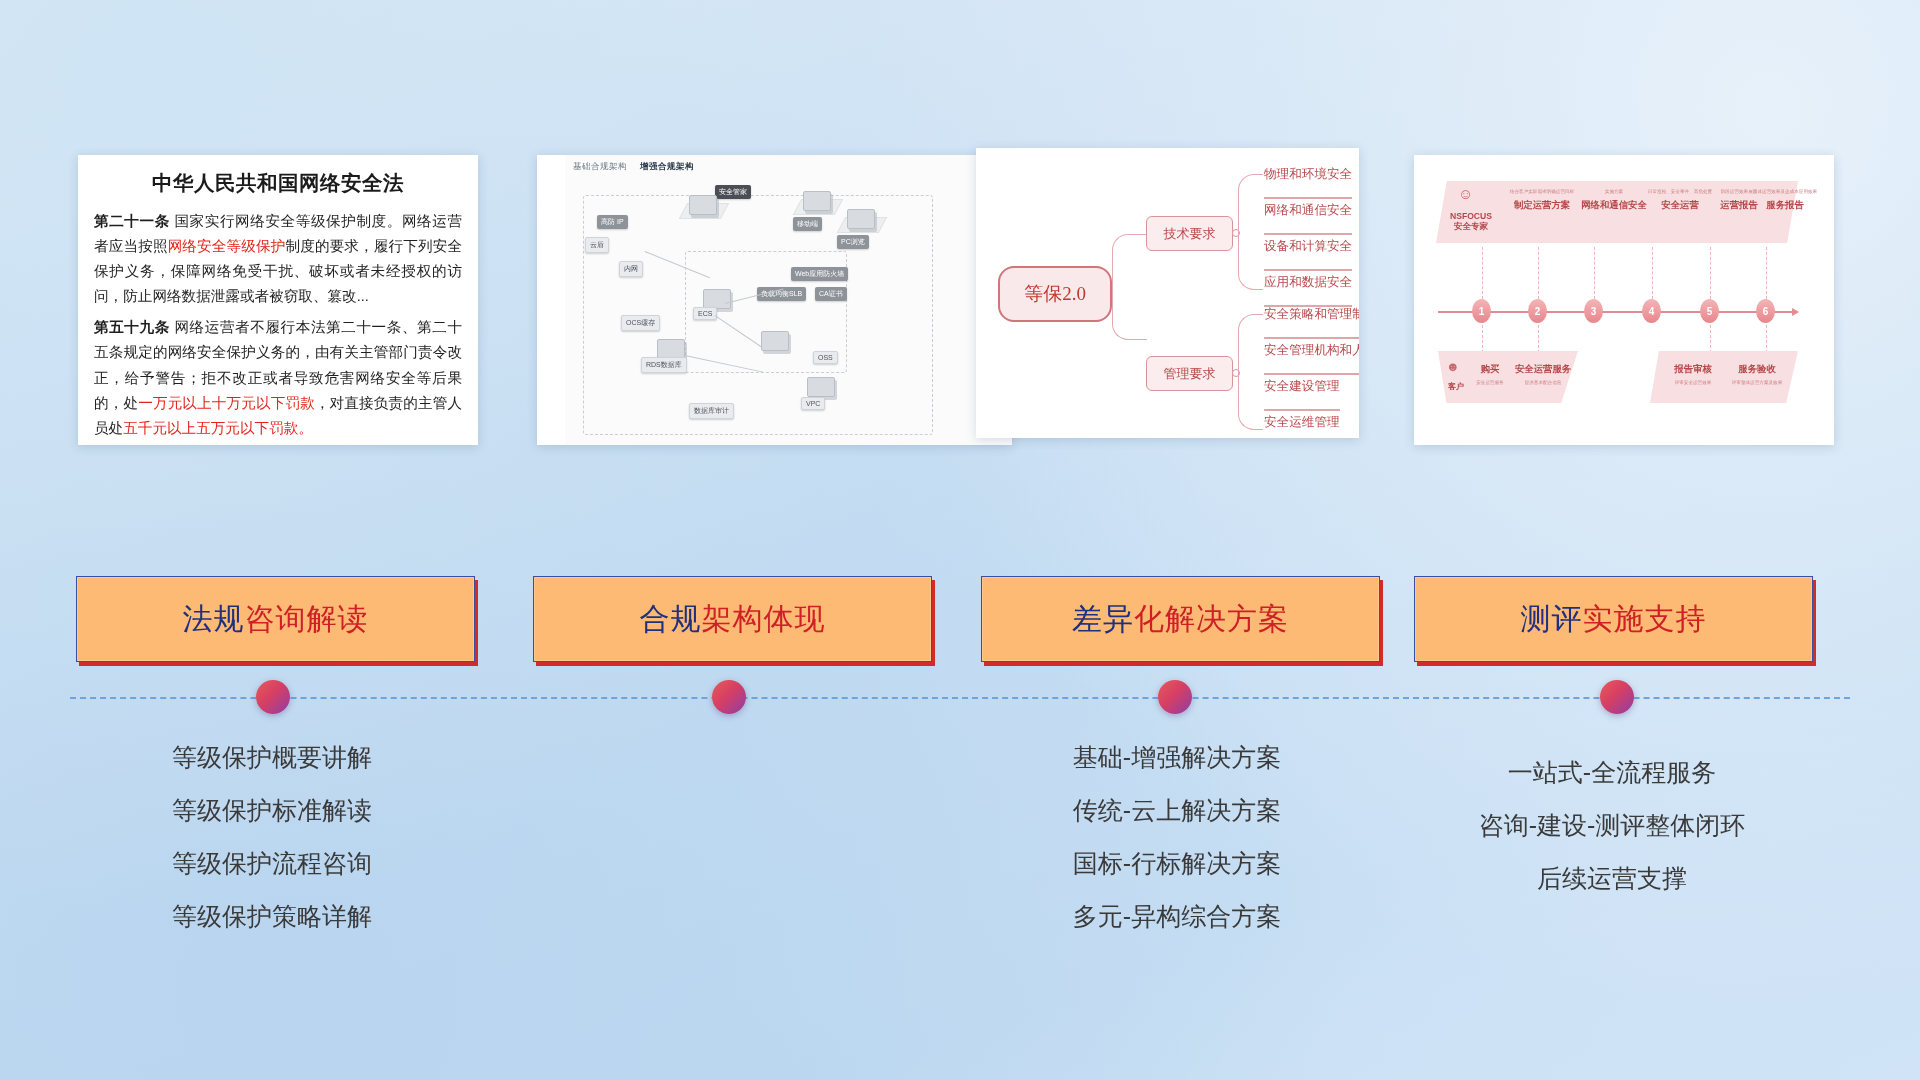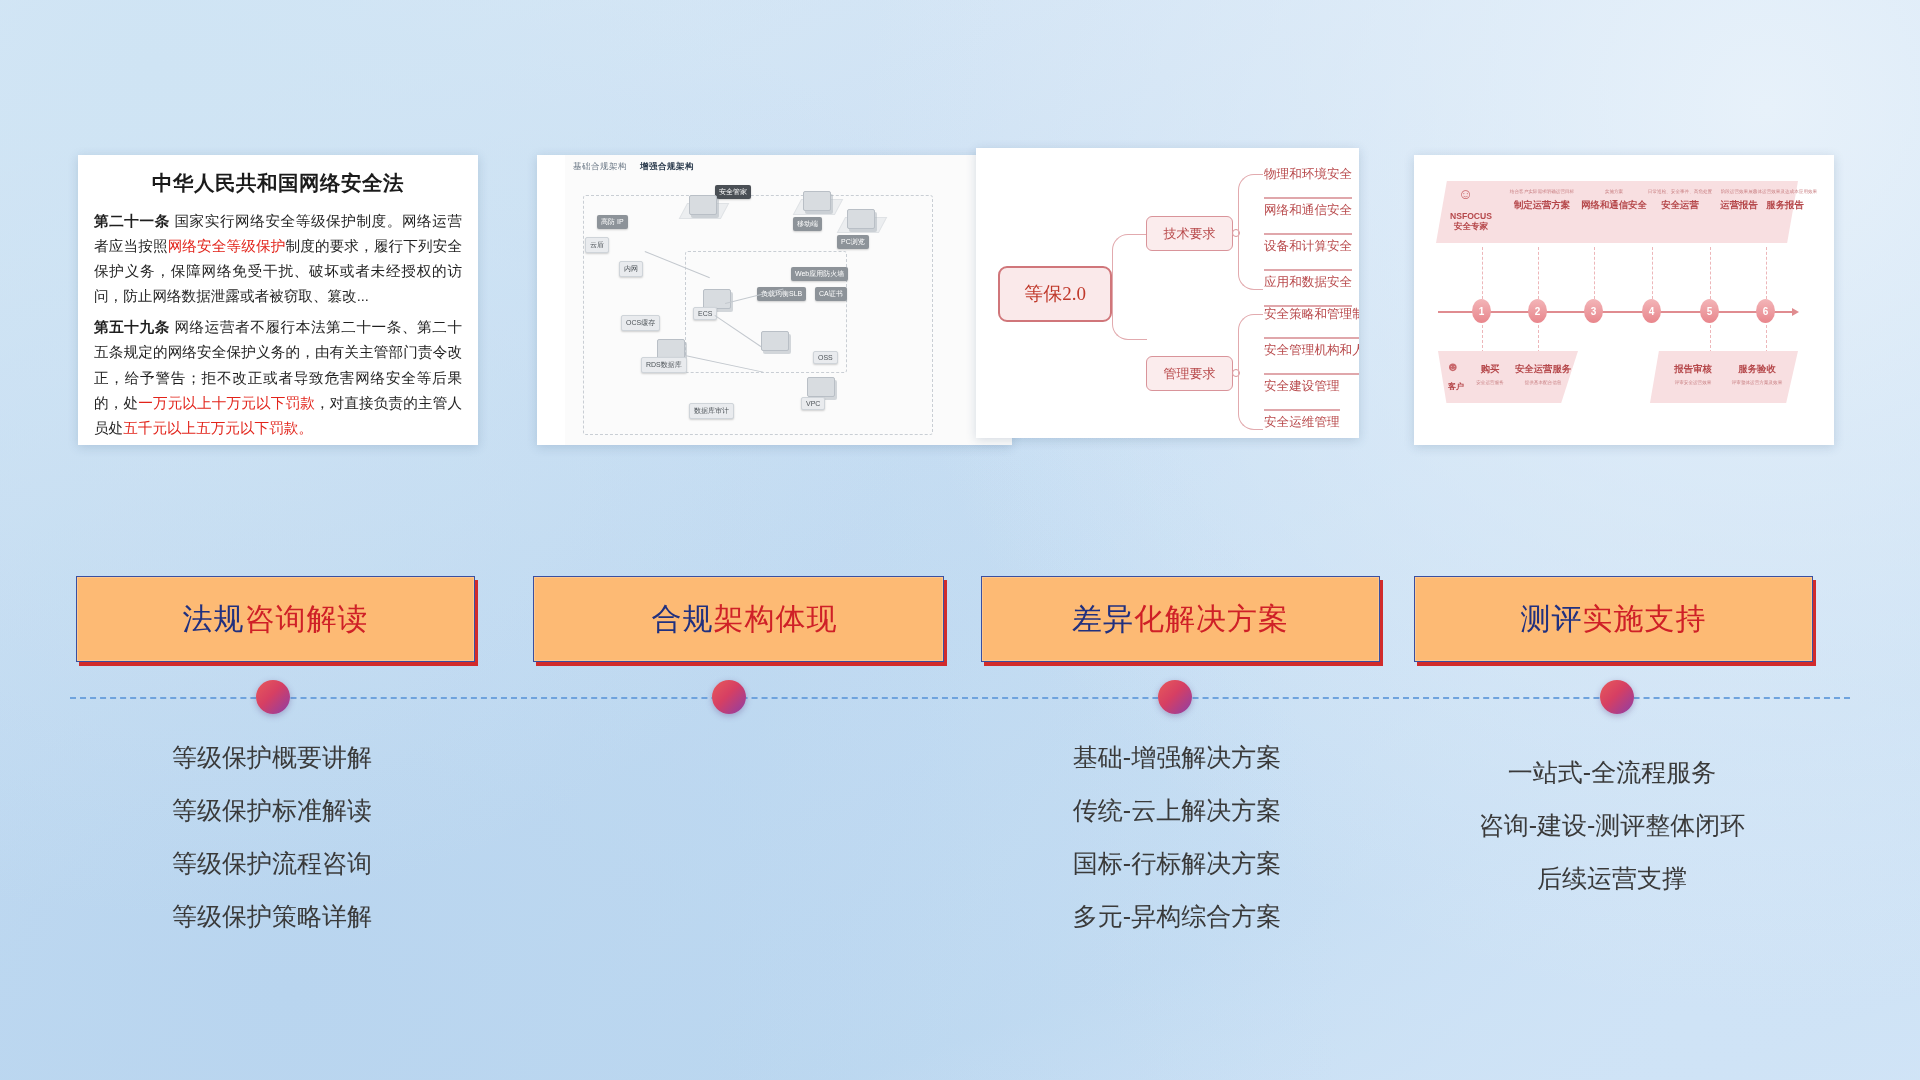--- a/index.html
+++ b/index.html
@@ -61,21 +61,21 @@
   }
   .hexdot{
     position:absolute;border:1px dashed #c9ced4;border-radius:3px;
   }
   .wire{position:absolute;background:#c3c8ce;height:1px;transform-origin:0 0;}
 
   
   .mm{position:relative;width:100%;height:100%;}
   .mm-root{
     position:absolute;left:22px;top:118px;width:110px;height:52px;
-    border:2.5px solid #d0767a;background:#fae9ea;border-radius:9px;
+    border:2.5px solid #d0767a;background:#fae9ea;border-radius:16px;
     display:flex;align-items:center;justify-content:center;
     color:#c0392b;font-size:19px;font-family:"Liberation Serif",serif;
   }
   .mm-mid{
     position:absolute;width:85px;height:33px;border:1.6px solid #d9949a;
     background:#fbeced;border-radius:6px;display:flex;align-items:center;
     justify-content:center;color:#b8494b;font-size:13px;
     font-family:"Liberation Serif",serif;
   }
   #mm-tech{left:170px;top:68px;}
@@ -123,21 +123,21 @@
   .person{position:absolute;color:#c9686c;font-size:15px;}
 
   
   .titlebox{
     position:absolute;top:576px;height:84px;
     background:#fdba74;border:1.6px solid #3a4fa0;
     box-shadow:3px 4px 0 #d12b2b, 0 0 0 1px rgba(255,255,255,.2) inset;
     display:flex;align-items:center;justify-content:center;
   }
   #tb1{left:76px;width:397px;}
-  #tb2{left:533px;width:397px;padding-left:12px;}
+  #tb2{left:533px;width:397px;}
   #tb3{left:981px;width:397px;}
   #tb4{left:1414px;width:397px;}
   .titlebox .t{font-size:30px;letter-spacing:1px;font-weight:500;}
   .titlebox .t .b{color:#20307f;}
   .titlebox .t .r{color:#cf2027;}
 
   
   .rail{
     position:absolute;left:70px;top:697px;width:1780px;height:0;
     border-top:2px dashed #6fa3dd;

